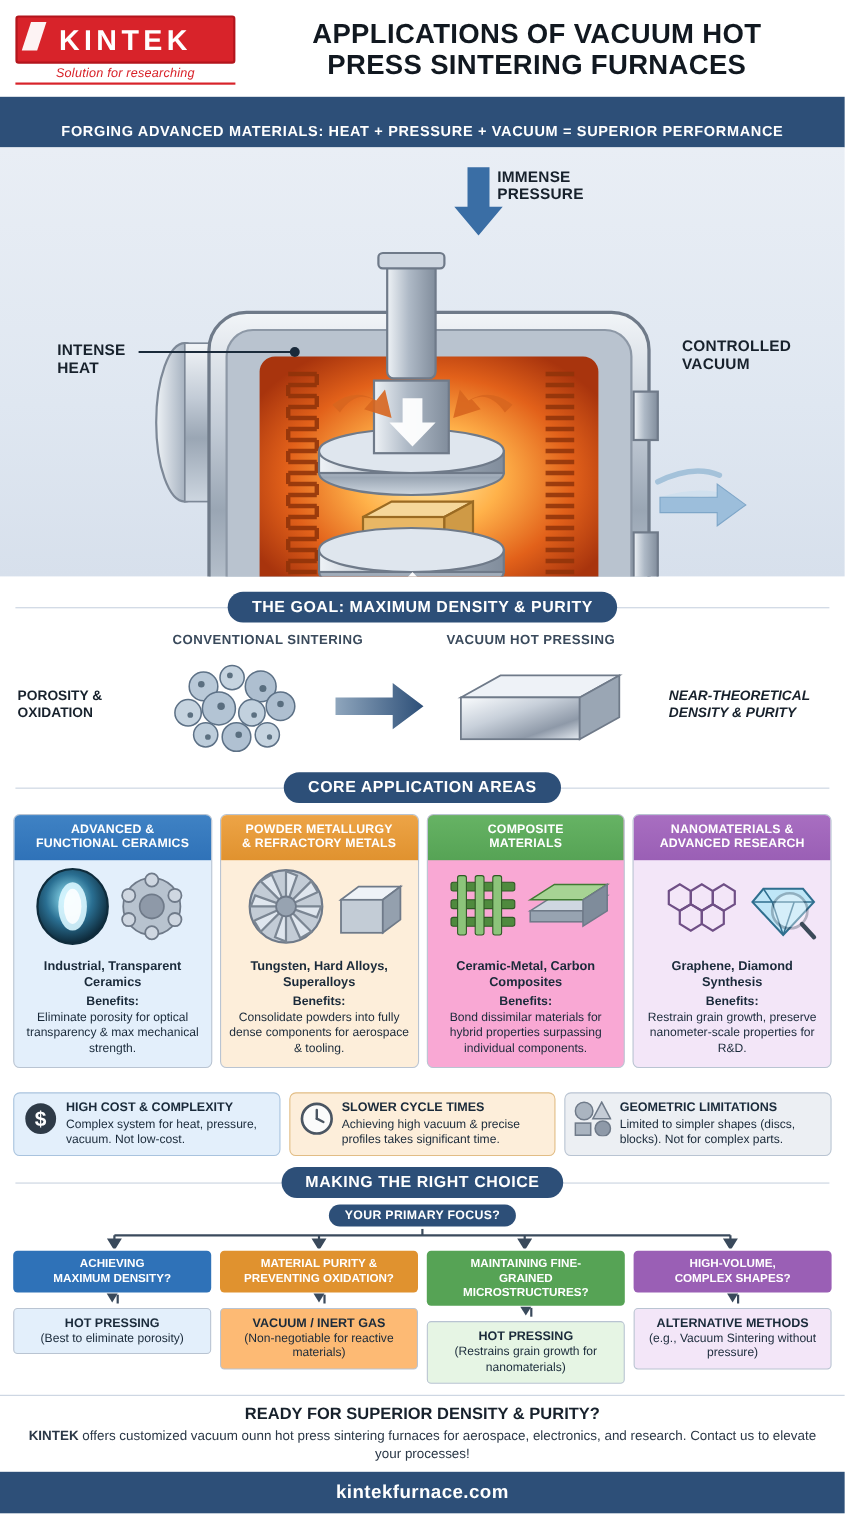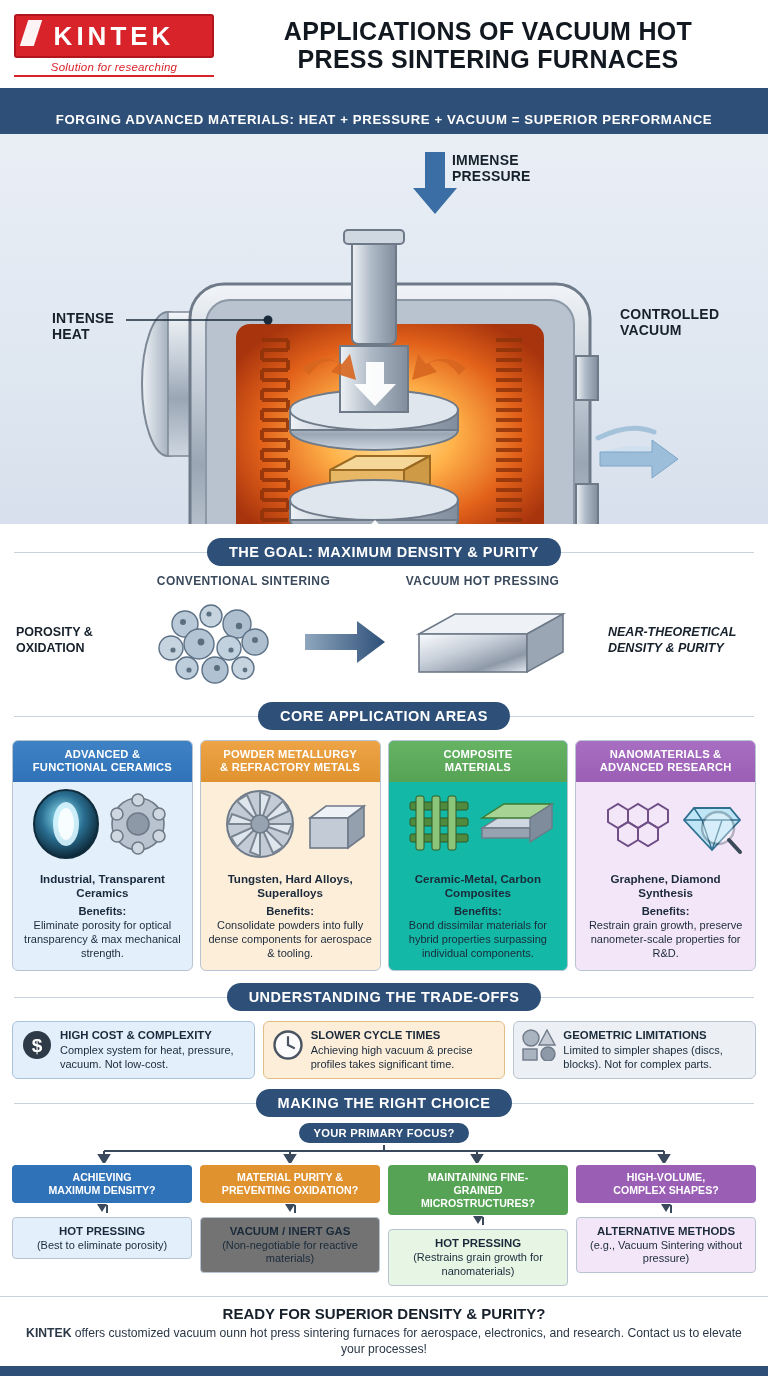--- a/index.html
+++ b/index.html
@@ -421,21 +421,21 @@
             </g>
           </svg>
         </div>
         <div class="card-body">
           <div class="card-title">Tungsten, Hard Alloys, Superalloys</div>
           <div class="card-ben-label">Benefits:</div>
           <div class="card-ben">Consolidate powders into fully dense components for aerospace &amp; tooling.</div>
         </div>
       </div>
 
-      <div class="card" style="background:#14b8a6">
+      <div class="card" style="background:#f9a8d4">
         <div class="card-head" style="background:linear-gradient(180deg,#66b364,#56a355)">
           <div style="white-space:pre-line">COMPOSITE
 MATERIALS</div>
         </div>
         <div class="card-art">
           <svg width="160" height="80" viewBox="0 0 160 80">
             <g>
               <g fill="#4f8a3e" stroke="#2f5a24" stroke-width="1">
                 <rect x="12" y="18" width="58" height="8" rx="2"></rect>
                 <rect x="12" y="34" width="58" height="8" rx="2"></rect>
@@ -488,23 +488,20 @@
           <div class="card-title">Graphene, Diamond Synthesis</div>
           <div class="card-ben-label">Benefits:</div>
           <div class="card-ben">Restrain grain growth, preserve nanometer-scale properties for R&amp;D.</div>
         </div>
       </div>
 
     </div>
   </div>
 
   <div style="padding-top:4px">
-    <div class="pill-row">
-      <span class="pill">UNDERSTANDING THE TRADE-OFFS</span>
-    </div>
     <div class="tradeoffs">
 
       <div class="trade" style="background:#e3effb;border-color:#a9c3de">
         <span class="trade-ico">
           <svg width="32" height="32" viewBox="0 0 32 32">
             <circle cx="16" cy="16" r="14" fill="#2e3a47"></circle>
             <text x="16" y="23" font-size="19" font-weight="bold" fill="#ffffff" text-anchor="middle" font-family="Liberation Sans, sans-serif">$</text>
           </svg>
         </span>
         <div>
@@ -575,21 +572,21 @@
 MAXIMUM DENSITY?</div>
           <div class="ta" style="background:#e3effb">
             <span class="arrow-dn"></span>
             <b>HOT PRESSING</b><br>
             <span>(Best to eliminate porosity)</span>
           </div>
         </div>
         <div class="tcol">
           <div class="tq" style="background:#e0922f;white-space:pre-line">MATERIAL PURITY &amp;
 PREVENTING OXIDATION?</div>
-          <div class="ta" style="background:#737373">
+          <div class="ta" style="background:#fdba74">
             <span class="arrow-dn"></span>
             <b>VACUUM / INERT GAS</b><br>
             <span>(Non-negotiable for reactive materials)</span>
           </div>
         </div>
         <div class="tcol">
           <div class="tq" style="background:#56a355;white-space:pre-line">MAINTAINING FINE-GRAINED
 MICROSTRUCTURES?</div>
           <div class="ta" style="background:#e6f5e4">
             <span class="arrow-dn"></span>

